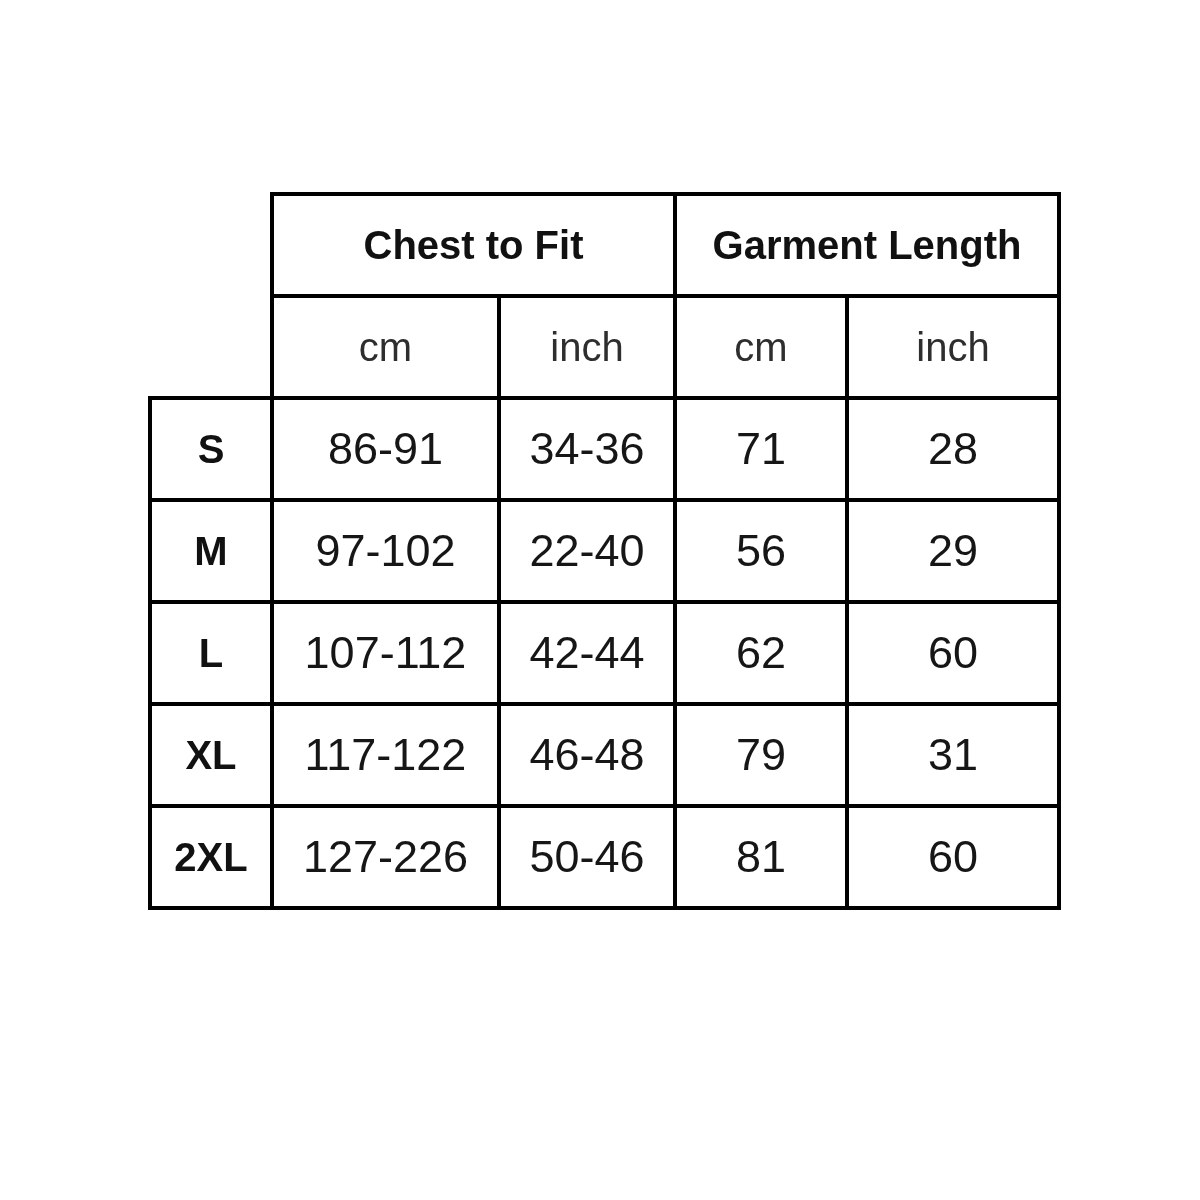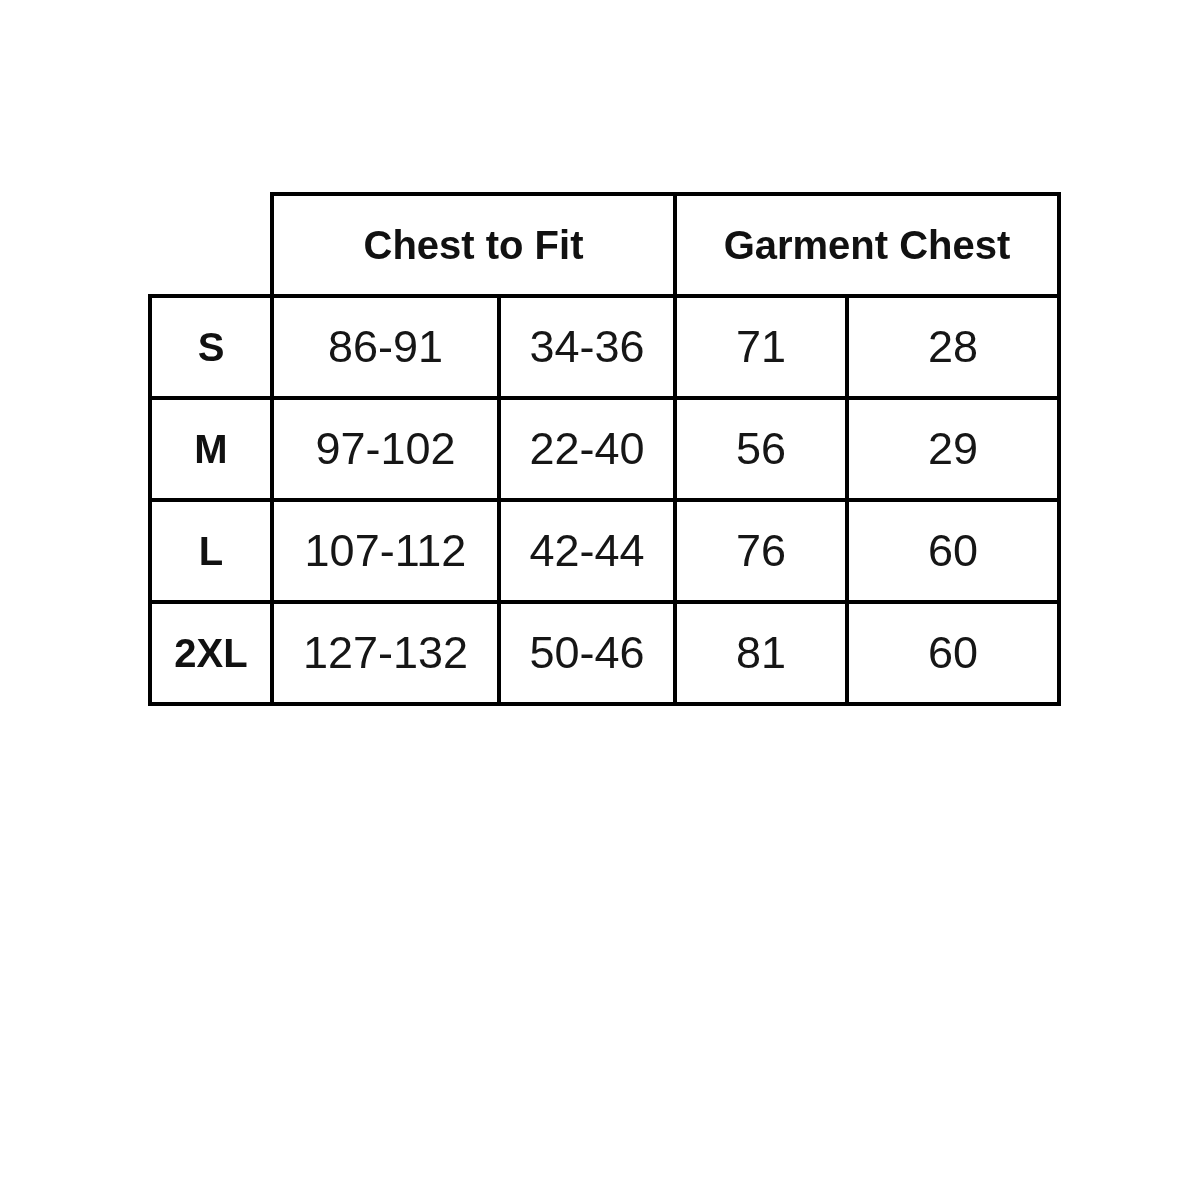--- a/index.html
+++ b/index.html
@@ -70,45 +70,59 @@
       <col style="width:122px">
       <col style="width:227px">
       <col style="width:176px">
       <col style="width:172px">
       <col style="width:212px">
     </colgroup>
     <tbody>
         <tr>
       <td class="ghost"></td>
       <th class="group-head" colspan="2">Chest to Fit</th>
-      <th class="group-head" colspan="2">Garment Chest</th>
+      <th class="group-head" colspan="2">Garment Length</th>
+    </tr>
+    <tr>
+      <td class="ghost"></td>
+      <th class="unit-head">cm</th>
+      <th class="unit-head">inch</th>
+      <th class="unit-head">cm</th>
+      <th class="unit-head">inch</th>
     </tr>
     <tr>
       <th class="size-label">S</th>
       <td class="value-cell">86-91</td>
       <td class="value-cell">34-36</td>
       <td class="value-cell">71</td>
       <td class="value-cell">28</td>
     </tr>
     <tr>
       <th class="size-label">M</th>
       <td class="value-cell">97-102</td>
       <td class="value-cell">22-40</td>
       <td class="value-cell">56</td>
       <td class="value-cell">29</td>
     </tr>
     <tr>
       <th class="size-label">L</th>
       <td class="value-cell">107-112</td>
       <td class="value-cell">42-44</td>
-      <td class="value-cell">76</td>
+      <td class="value-cell">62</td>
       <td class="value-cell">60</td>
     </tr>
     <tr>
+      <th class="size-label">XL</th>
+      <td class="value-cell">117-122</td>
+      <td class="value-cell">46-48</td>
+      <td class="value-cell">79</td>
+      <td class="value-cell">31</td>
+    </tr>
+    <tr>
       <th class="size-label">2XL</th>
-      <td class="value-cell">127-132</td>
+      <td class="value-cell">127-226</td>
       <td class="value-cell">50-46</td>
       <td class="value-cell">81</td>
       <td class="value-cell">60</td>
     </tr>
   </tbody>
     </table>
 </div>
 
 </body></html>

